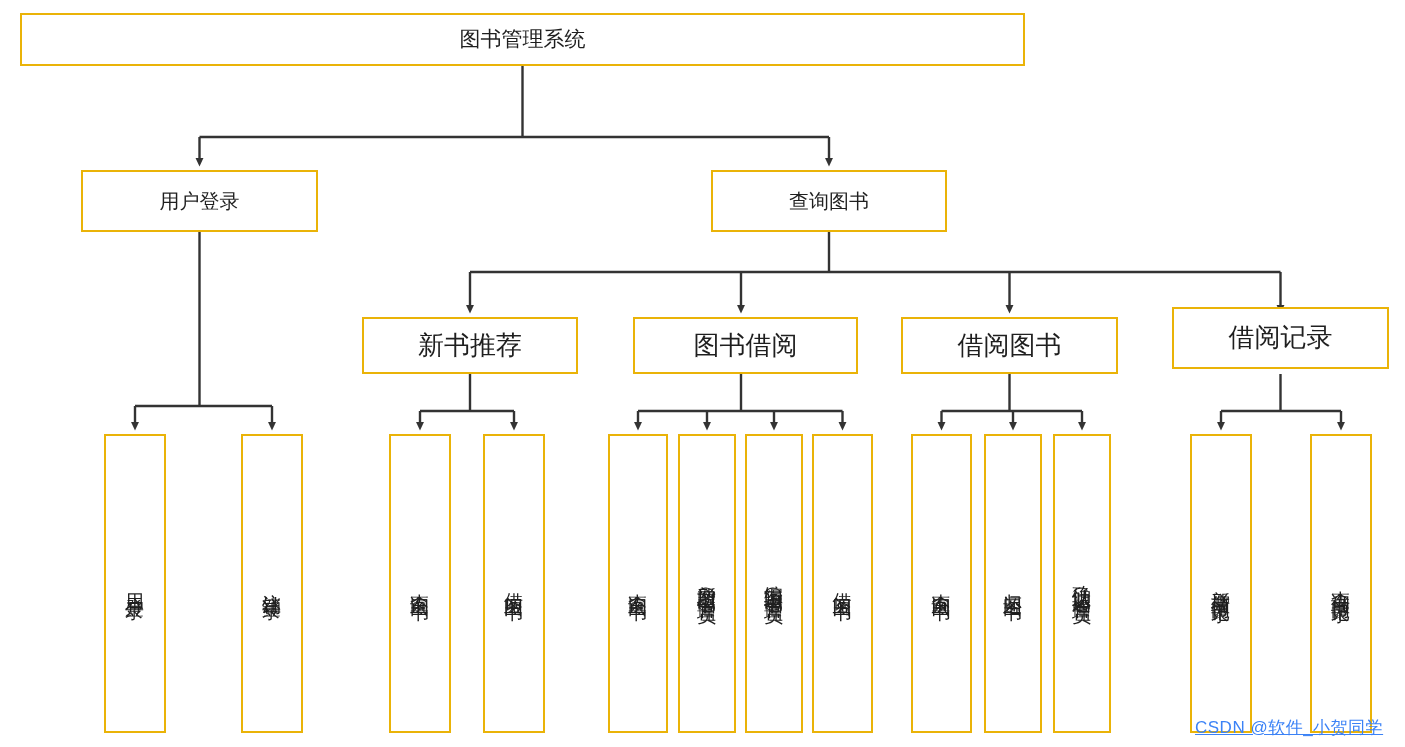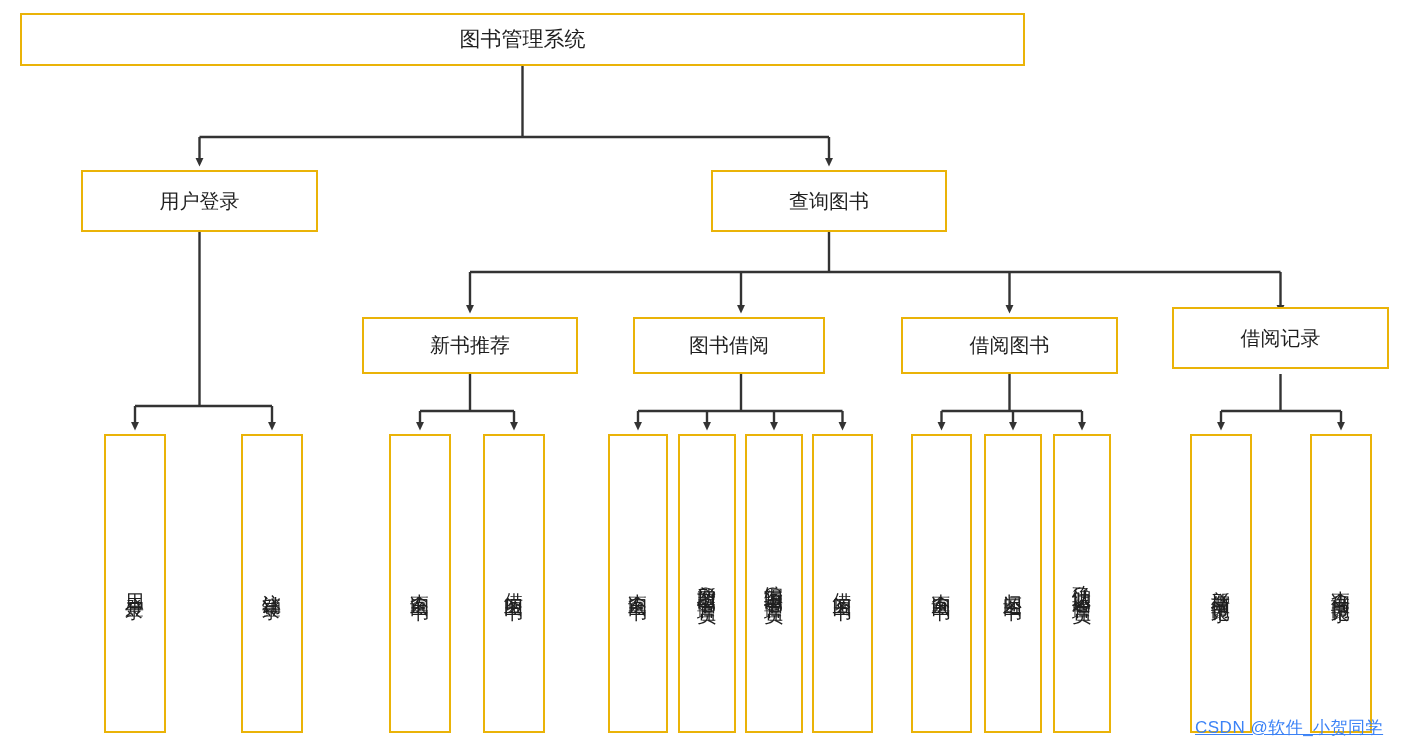--- a/index.html
+++ b/index.html
@@ -39,21 +39,21 @@
   }
   .node-label {
     color: #1f1f1f;
     font-family: "Liberation Sans", "DejaVu Sans", sans-serif;
     line-height: 1.05;
     text-align: center;
     white-space: nowrap;
   }
   .node-root > .node-label { font-size: 21px; }
   .node-l1 > .node-label   { font-size: 20px; }
-  .node-l2 > .node-label   { font-size: 20px; }
+  .node-l2 > .node-label   { font-size: 26px; }
   .node-leaf {
     align-items: center;
     justify-content: center;
   }
   .node-leaf > .node-label {
     font-size: 19px;
     writing-mode: vertical-rl;
     text-orientation: upright;
     letter-spacing: 3px;
     line-height: 1.0;
@@ -124,21 +124,21 @@
       </div>
       <div class="node-box node-l1" style="left: 81px; top: 170px; width: 237px; height: 62px;">
         <span class="node-label">用户登录</span>
       </div>
       <div class="node-box node-l1" style="left: 711px; top: 170px; width: 236px; height: 62px;">
         <span class="node-label">查询图书</span>
       </div>
       <div class="node-box node-l2" style="left: 362px; top: 317px; width: 216px; height: 57px;">
         <span class="node-label">新书推荐</span>
       </div>
-      <div class="node-box node-l2" style="left: 633px; top: 317px; width: 192px; height: 57px;">
+      <div class="node-box node-l2" style="left: 633px; top: 317px; width: 225px; height: 57px;">
         <span class="node-label">图书借阅</span>
       </div>
       <div class="node-box node-l2" style="left: 901px; top: 317px; width: 217px; height: 57px;">
         <span class="node-label">借阅图书</span>
       </div>
       <div class="node-box node-l2" style="left: 1172px; top: 307px; width: 217px; height: 62px;">
         <span class="node-label">借阅记录</span>
       </div>
       <div class="node-box node-leaf" style="left: 104px; top: 434px; width: 62px; height: 299px;">
         <span class="node-label">用户登录</span>

